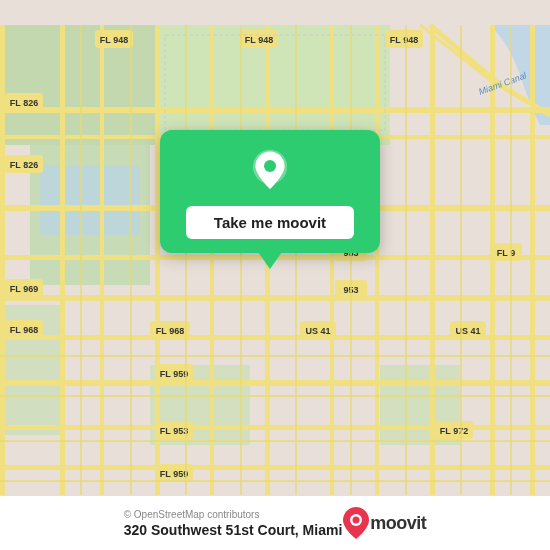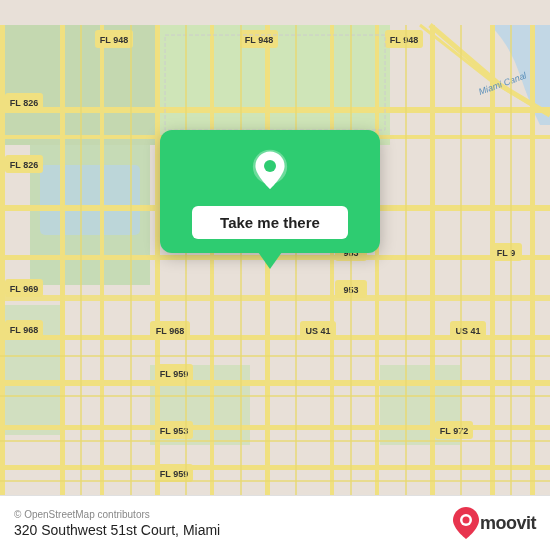--- a/index.html
+++ b/index.html
@@ -77,40 +77,40 @@
     
     #bottom-bar {
       position: absolute;
       bottom: 0;
       left: 0;
       width: 100%;
       background: white;
       padding: 10px 14px 10px 14px;
       display: flex;
       align-items: center;
-      justify-content: space-between;
+      justify-content: center;
       border-top: 1px solid #e0e0e0;
       z-index: 20;
     }
 
     #bottom-left {
       display: flex;
       flex-direction: column;
     }
 
     #osm-credit {
       font-size: 10px;
       color: #888;
       margin-bottom: 2px;
     }
 
     #address-text {
       font-size: 14px;
       color: #222;
-      font-weight: 400;
+      font-weight: 700;
     }
 
     #moovit-logo {
       display: flex;
       align-items: center;
     }
 
     #moovit-pin {
       width: 28px;
       height: 34px;
@@ -235,21 +235,21 @@
 
   <div id="popup-card">
 
     <svg id="pin-icon" viewBox="0 0 48 56" xmlns="http://www.w3.org/2000/svg">
       <circle cx="24" cy="22" r="20" fill="white" opacity="0.3"></circle>
       <circle cx="24" cy="22" r="14" fill="white" opacity="0.5"></circle>
       <path d="M24 4 C14.5 4 7 11.5 7 21 C7 32 24 48 24 48 C24 48 41 32 41 21 C41 11.5 33.5 4 24 4Z" fill="white"></path>
       <circle cx="24" cy="21" r="7" fill="#2ecc71"></circle>
     </svg>
 
-    <button id="take-me-there-btn">Take me there</button>
+    <button id="take-me-there-btn">Take me moovit</button>
   </div>
 
   <div id="bottom-bar">
     <div id="bottom-left">
       <span id="osm-credit">© OpenStreetMap contributors</span>
       <span id="address-text">320 Southwest 51st Court, Miami</span>
     </div>
 
     <div id="moovit-logo">
 

